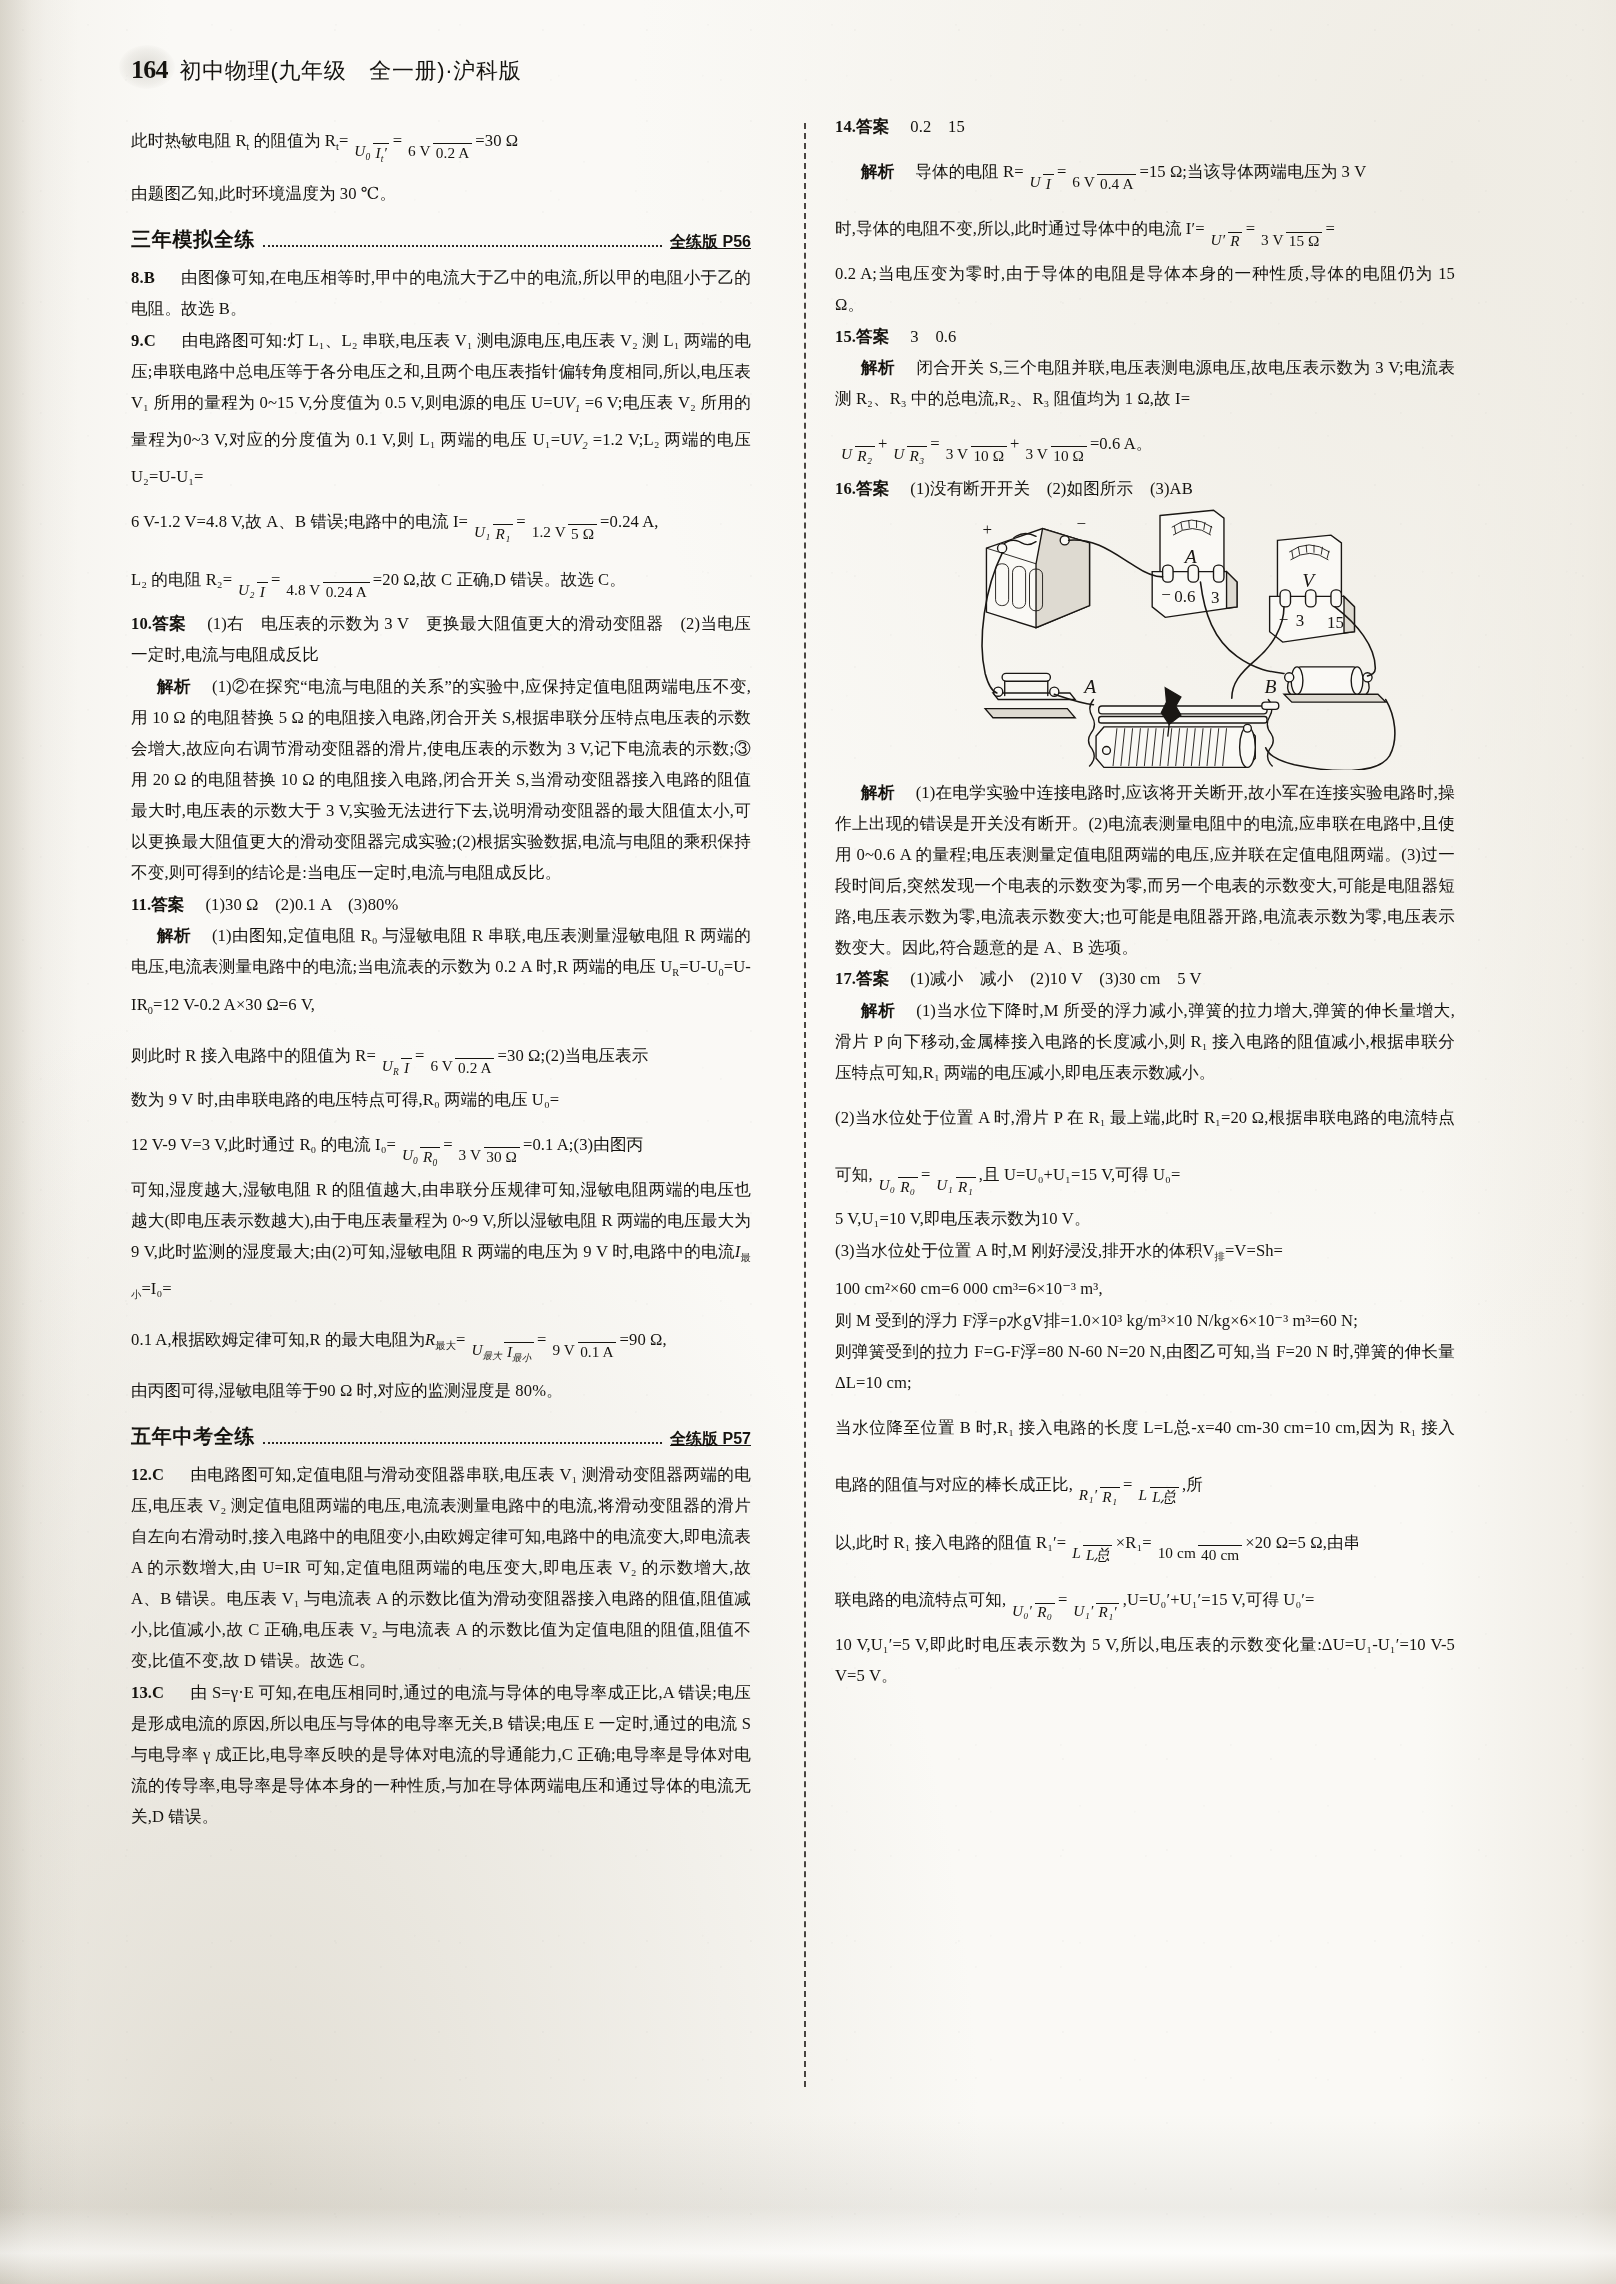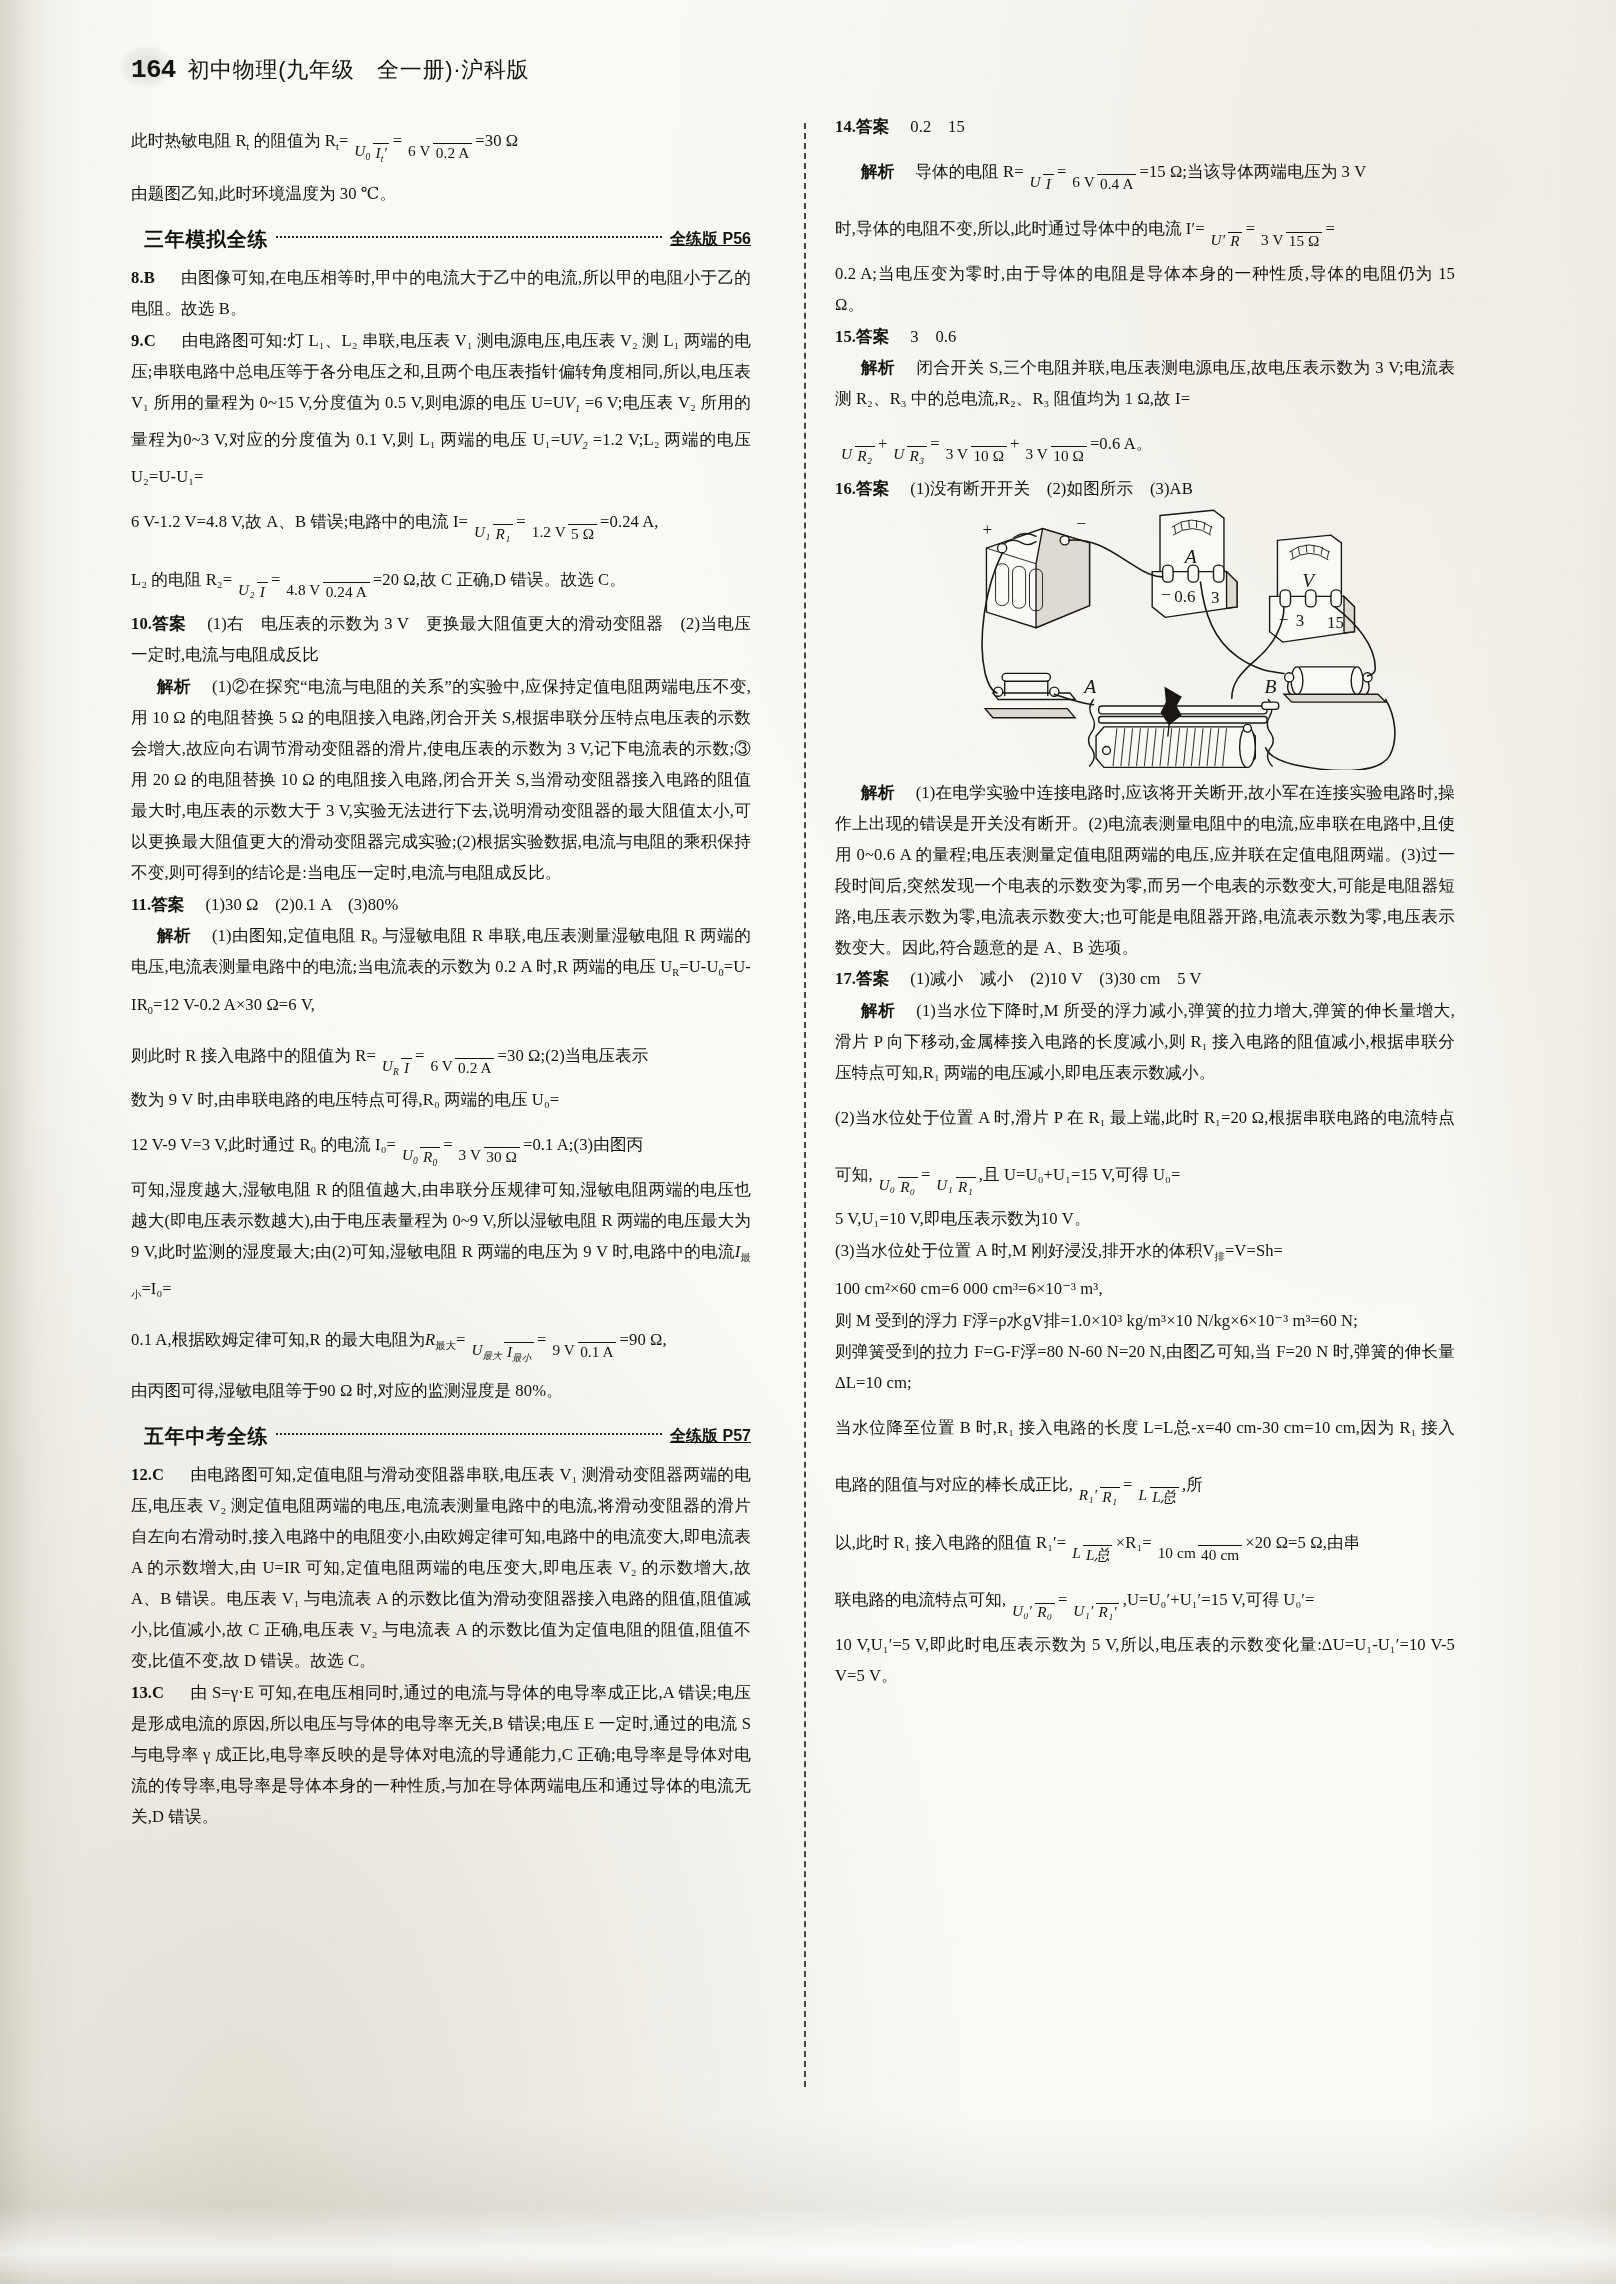--- a/index.html
+++ b/index.html
@@ -43,21 +43,21 @@
   }
 
   
   #header{position:absolute;left:131px;top:55px;display:flex;align-items:baseline;gap:11.7px;}
   #pagenum-wrap{position:relative;}
   #pagenum-blob{
     position:absolute;left:-11.7px;top:-10.4px;width:56px;height:44px;border-radius:50%;
     background:radial-gradient(ellipse at 50% 50%, rgba(150,145,132,.28) 0%, rgba(150,145,132,.10) 55%, rgba(0,0,0,0) 75%);
   }
   #pagenum{
-    position:relative;font-family:Liberation Mono, monospace;
+    position:relative;font-family:Liberation Serif, serif;
     font-weight:bold;font-size:26px;letter-spacing:-0.7px;
   }
   #headtitle{
     font-family:"Liberation Sans","DejaVu Sans",sans-serif;
     font-weight:normal;font-size:22px;letter-spacing:0.7px;
   }
 
   
   .col{position:absolute;top:111px;width:620px;}
   #colL{left:131px;}
@@ -78,21 +78,21 @@
   .num{font-family:"Liberation Serif",serif;font-weight:bold;}
   .bold{font-weight:bold;}
   .lbl{font-weight:bold;margin-right:6.5px;}
   .it{font-style:italic;}
   .sp{display:inline-block;width:14.4px;}
   .sp2{display:inline-block;width:26px;}
   sub{font-size:.62em;}
 
   
   .sec{
-    display:flex;align-items:center;margin:17px 0 9px 13px;
+    display:flex;align-items:flex-end;margin:17px 0 9px 0;
   }
   .sec-title{
     font-family:"Liberation Sans","DejaVu Sans",sans-serif;
     font-weight:bold;font-size:20px;letter-spacing:0.7px;white-space:nowrap;
   }
   .sec-dots{
     flex:1;border-bottom:2.6px dotted #2a2622;
     margin:0 7.8px 5.9px 7.8px;height:0;
   }
   .sec-right{

